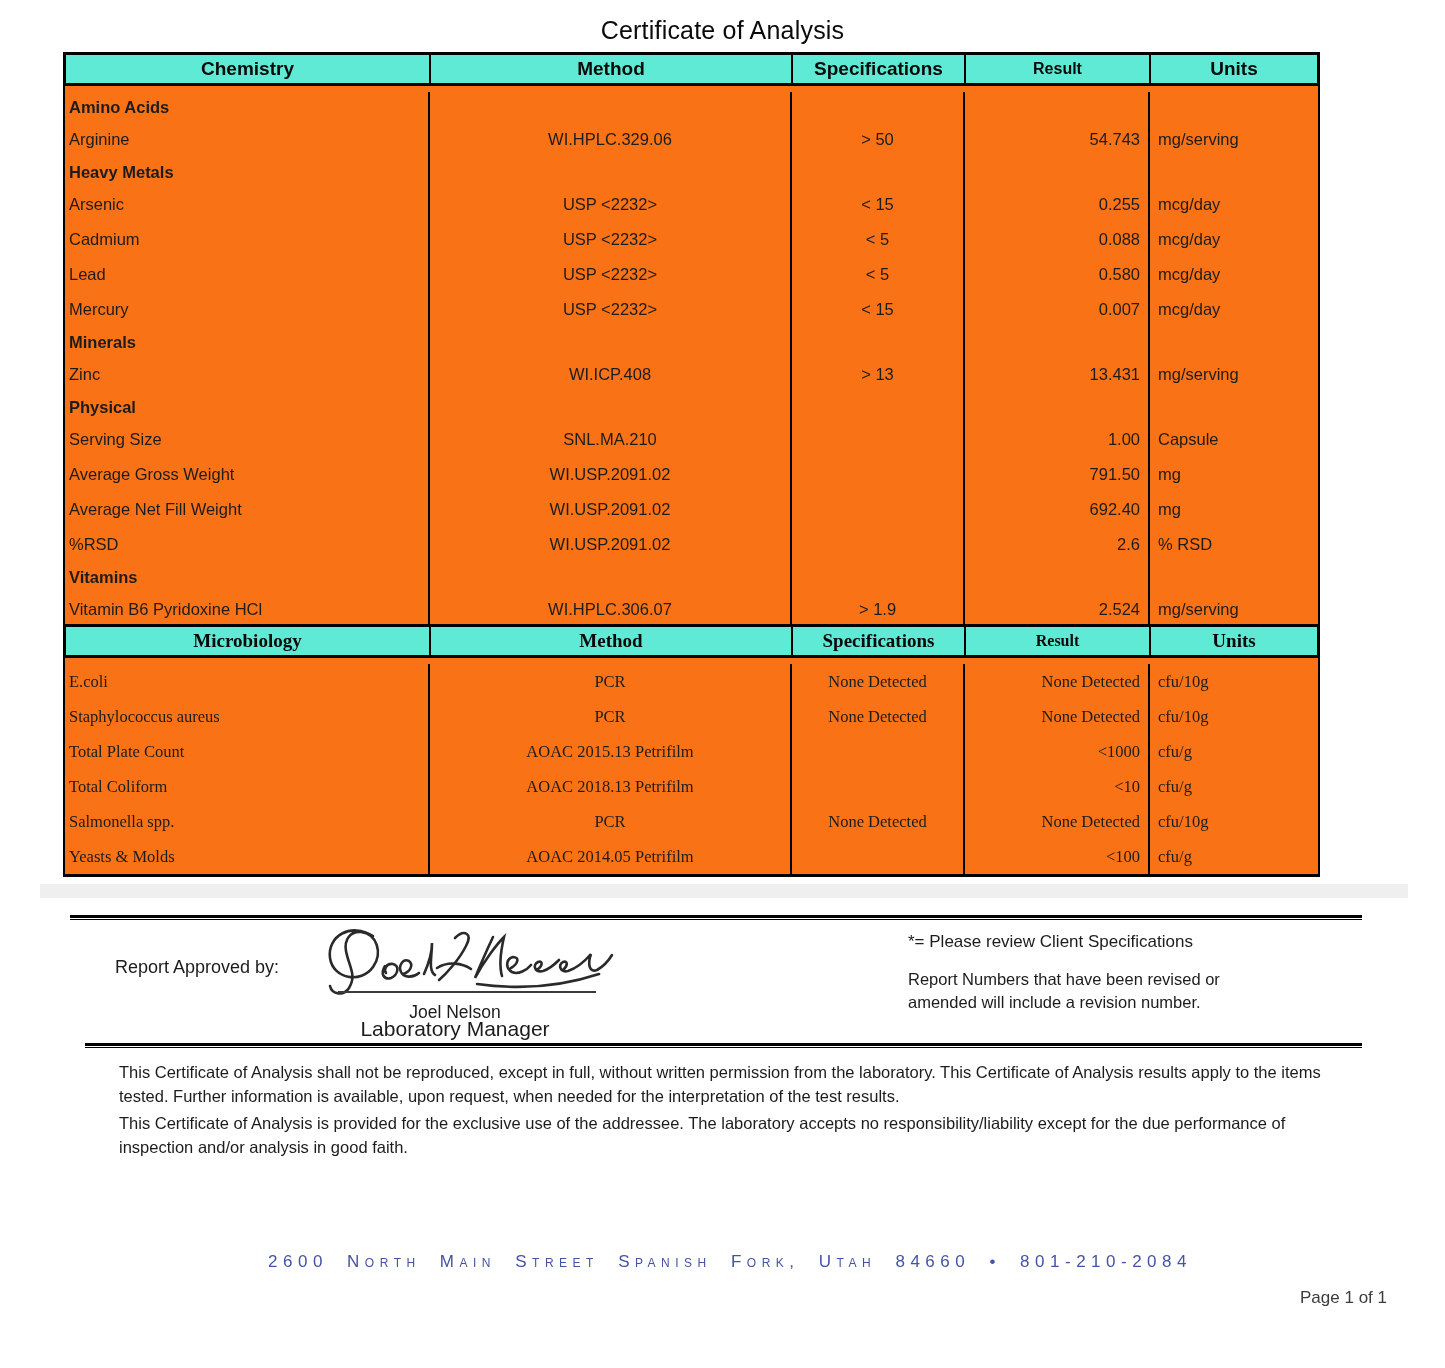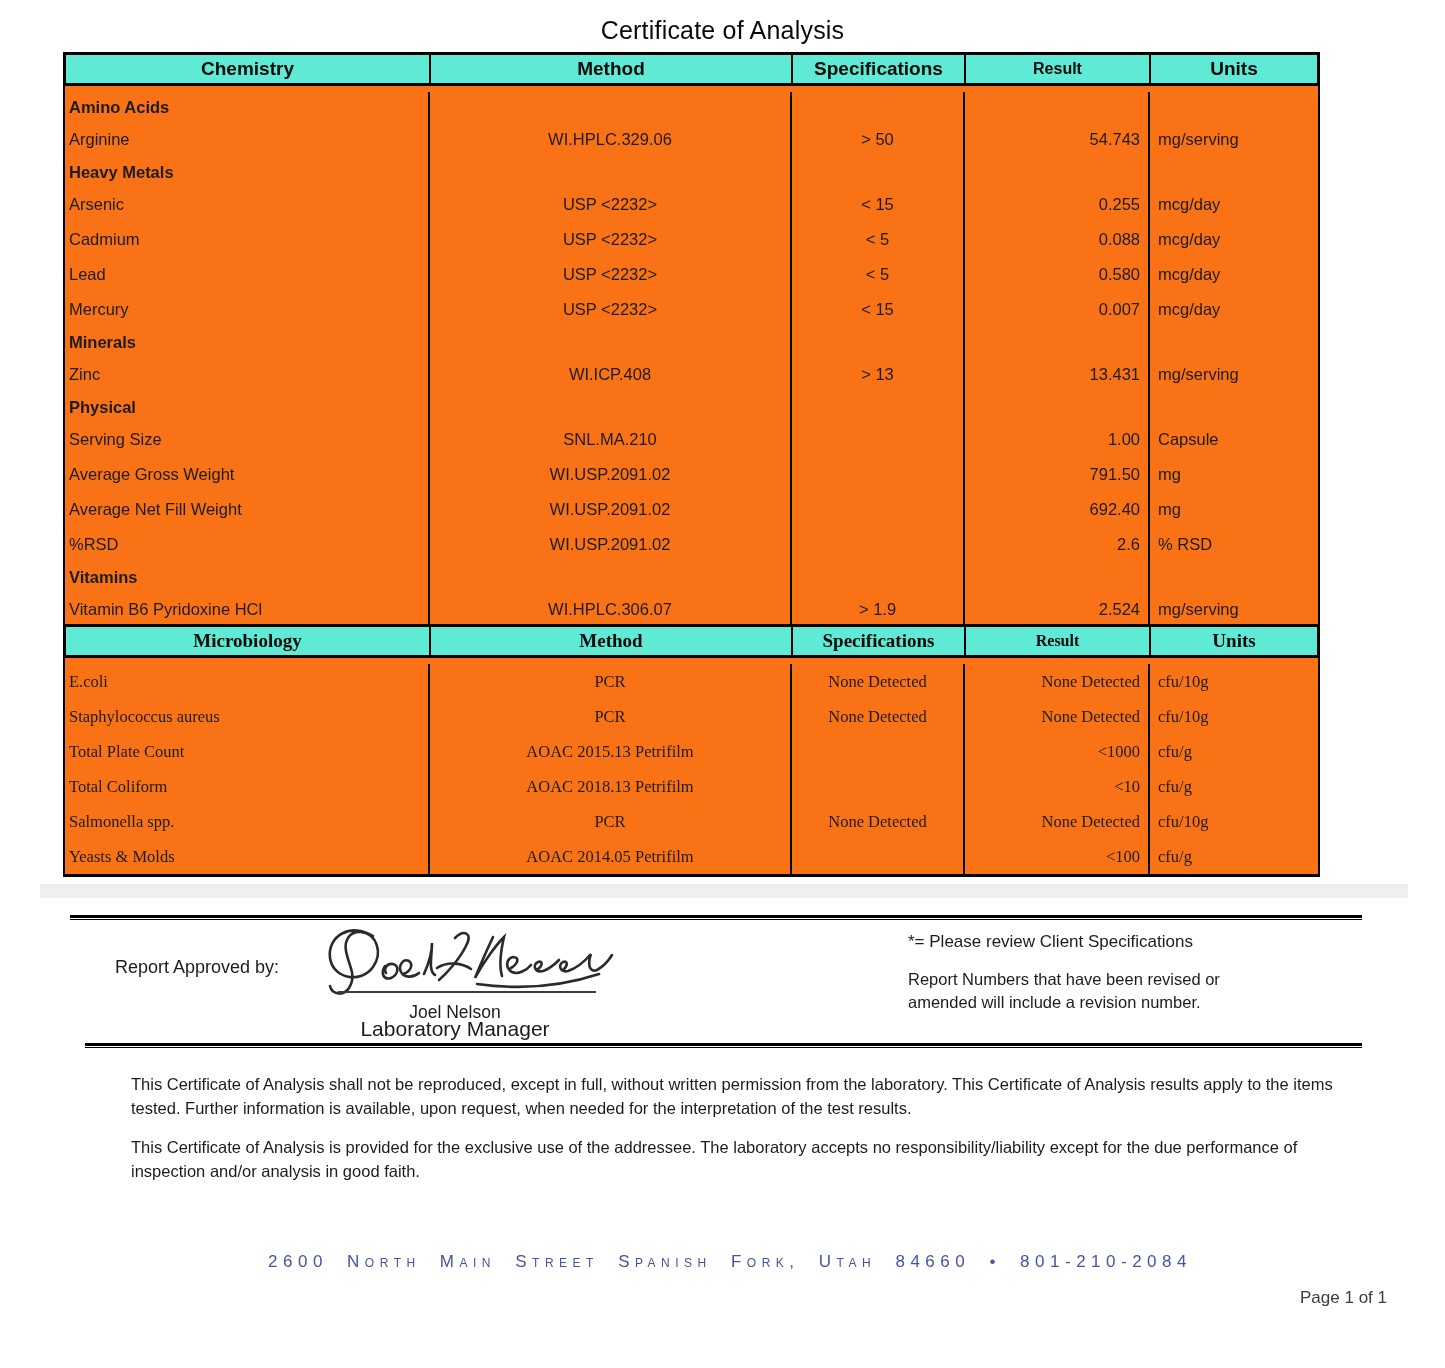--- a/index.html
+++ b/index.html
@@ -54,21 +54,21 @@
   .approve-label{position:absolute;left:115px;top:957px;font-size:18px;}
   .sig-svg{position:absolute;left:315px;top:922px;}
   .sig-line{position:absolute;left:338px;top:991px;width:258px;height:2px;background:#3a3a3a;}
   .sig-name{position:absolute;left:330px;top:996px;width:250px;text-align:center;font-size:17.5px;margin-top:6px;}
   .sig-title{position:absolute;left:330px;top:1017px;width:250px;text-align:center;font-size:21px;}
   
   .note-spec{position:absolute;left:908px;top:932px;font-size:17px;}
   .note-revision{position:absolute;left:908px;top:968px;width:312px;font-size:16.5px;line-height:23px;}
   
   .disclaimer{position:absolute;left:115px;top:1057px;width:1250px;font-size:16.5px;line-height:23.5px;}
-  .disclaimer p{margin:16px;}
+  .disclaimer p{margin:4px;}
   
   .footer-address{
     position:absolute;left:0;top:1252px;width:1460px;text-align:center;
     font-size:17px;font-variant:small-caps;letter-spacing:5.5px;word-spacing:9px;
   }
   .page-label{position:absolute;right:58px;top:1288px;font-size:17px;color:#3c3c3c;}
 </style>
 </head>
 <body>
 

